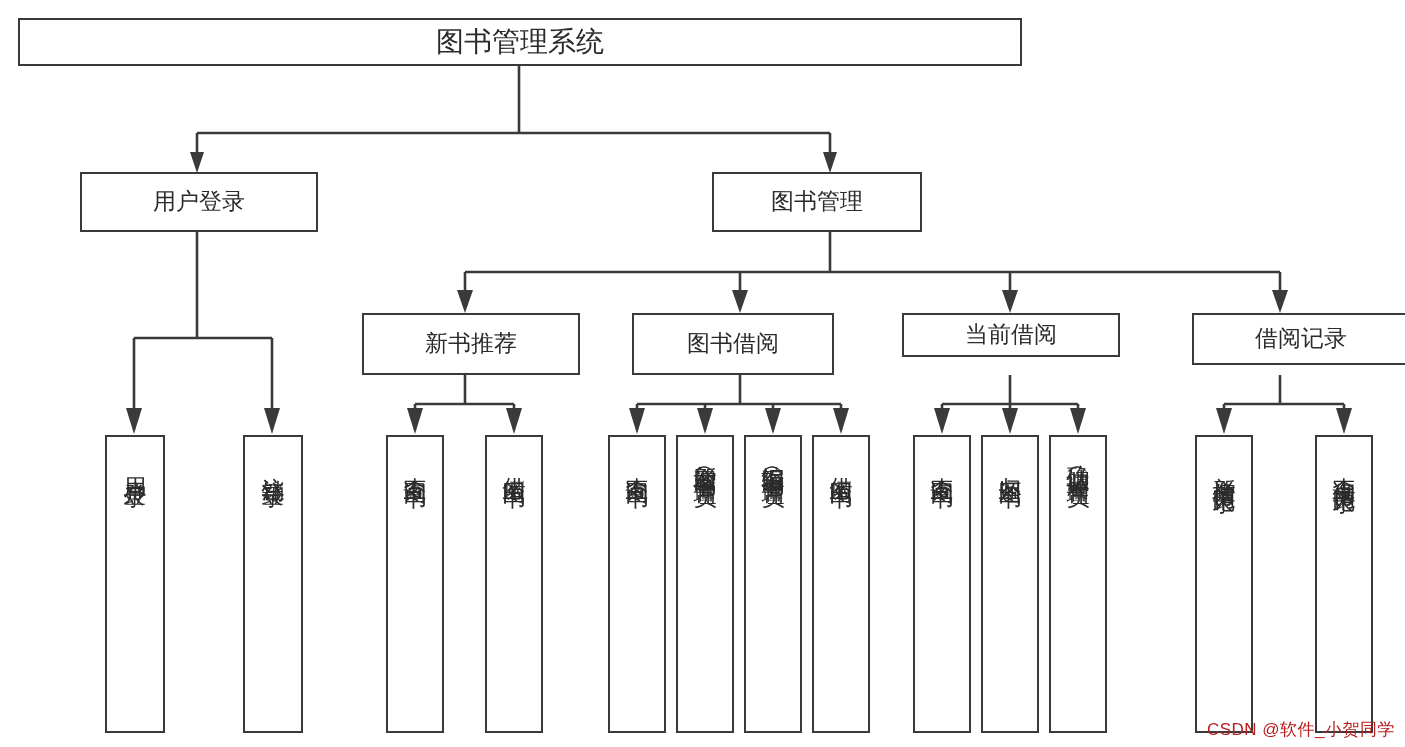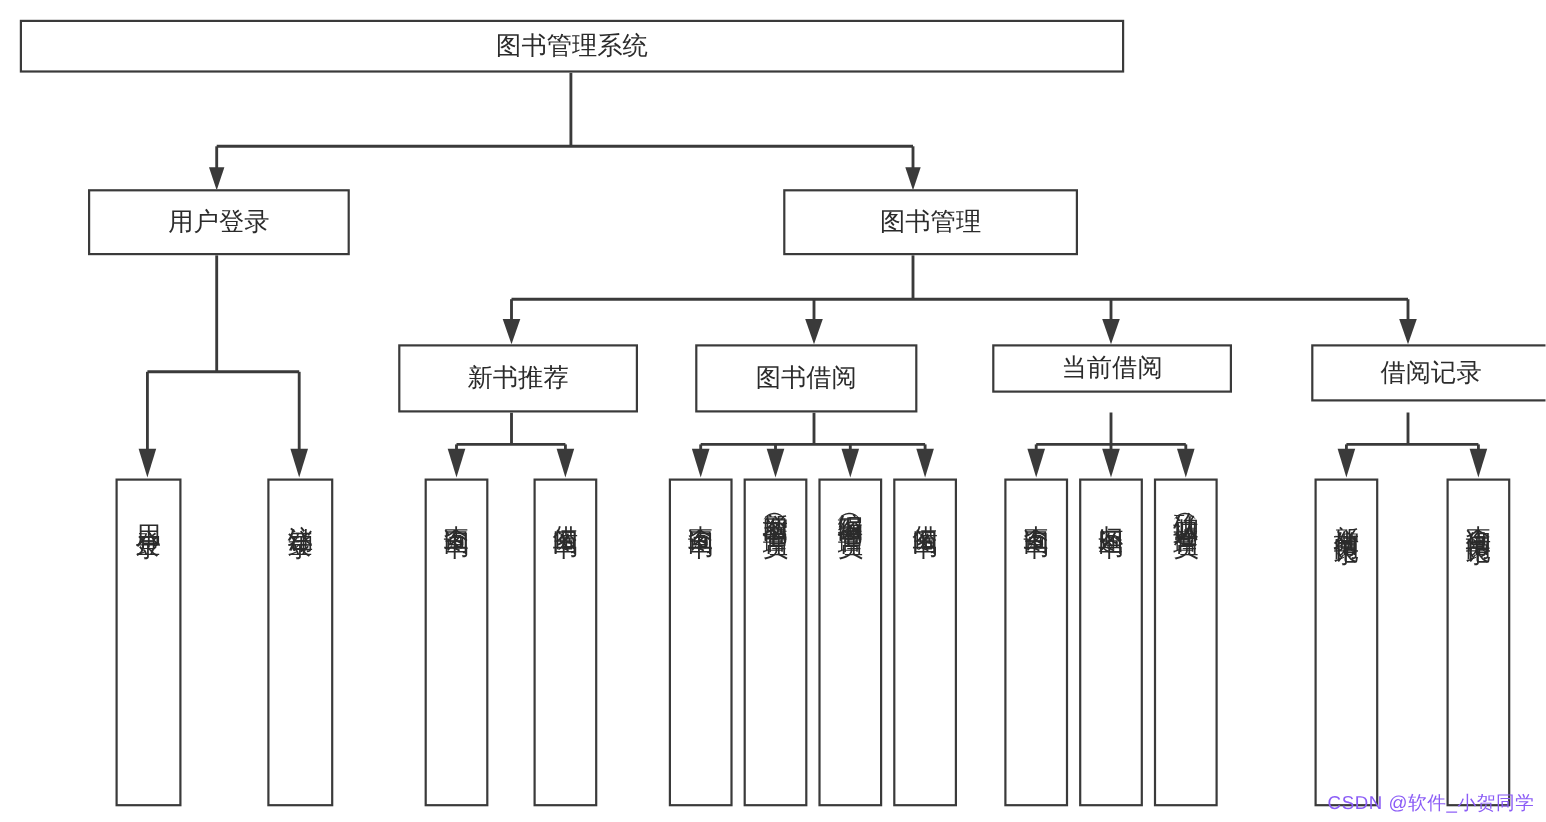--- a/index.html
+++ b/index.html
@@ -25,41 +25,41 @@
     display:block;
     text-align:center;
     line-height:1.18;
     white-space:nowrap;
   }
   
   .h-text .lbl{
     writing-mode:horizontal-tb;
     font-size:23px;
   }
-  #root.h-text .lbl{font-size:23px;}
+  #root.h-text .lbl{font-size:28px;}
   
   .v-text{
     align-items:flex-start;
     padding-top:22px;
   }
   .v-text .lbl{
     writing-mode:vertical-rl;
     text-orientation:upright;
     font-size:23px;
     letter-spacing:3px;
     line-height:1;
   }
   svg.lines{position:absolute;left:0;top:0;width:1405px;height:747px;pointer-events:none;}
   svg.lines path,svg.lines line{stroke:#3a3a3a;stroke-width:2.6;fill:none;}
   svg.lines polygon{fill:#3a3a3a;}
   #watermark{
     position:absolute;
     right:10px;bottom:6px;
     font-size:17px;
-    color:#8b5cf6;
+    color:#b91c1c;
     letter-spacing:.5px;
     white-space:nowrap;
   }
 </style>
 </head>
 <body>
 
 <div id="canvas">
 
   <svg class="lines" viewBox="0 0 1405 747">
@@ -126,21 +126,21 @@
     <polygon points="1344,434 1336,408 1352,408"></polygon>
   </svg>
 
   <div id="root" class="node h-text" style="left:18px;top:18px;width:1004px;height:48px;">
     <span class="lbl">图书管理系统</span>
   </div>
 
   <div class="node h-text" style="left:80px;top:172px;width:238px;height:60px;">
     <span class="lbl">用户登录</span>
   </div>
-  <div class="node h-text" style="left:712px;top:172px;width:268px;height:60px;">
+  <div class="node h-text" style="left:712px;top:172px;width:210px;height:60px;">
     <span class="lbl">图书管理</span>
   </div>
 
   <div class="node h-text" style="left:362px;top:313px;width:218px;height:62px;">
     <span class="lbl">新书推荐</span>
   </div>
   <div class="node h-text" style="left:632px;top:313px;width:202px;height:62px;">
     <span class="lbl">图书借阅</span>
   </div>
   <div class="node h-text" style="left:902px;top:313px;width:218px;height:44px;">

